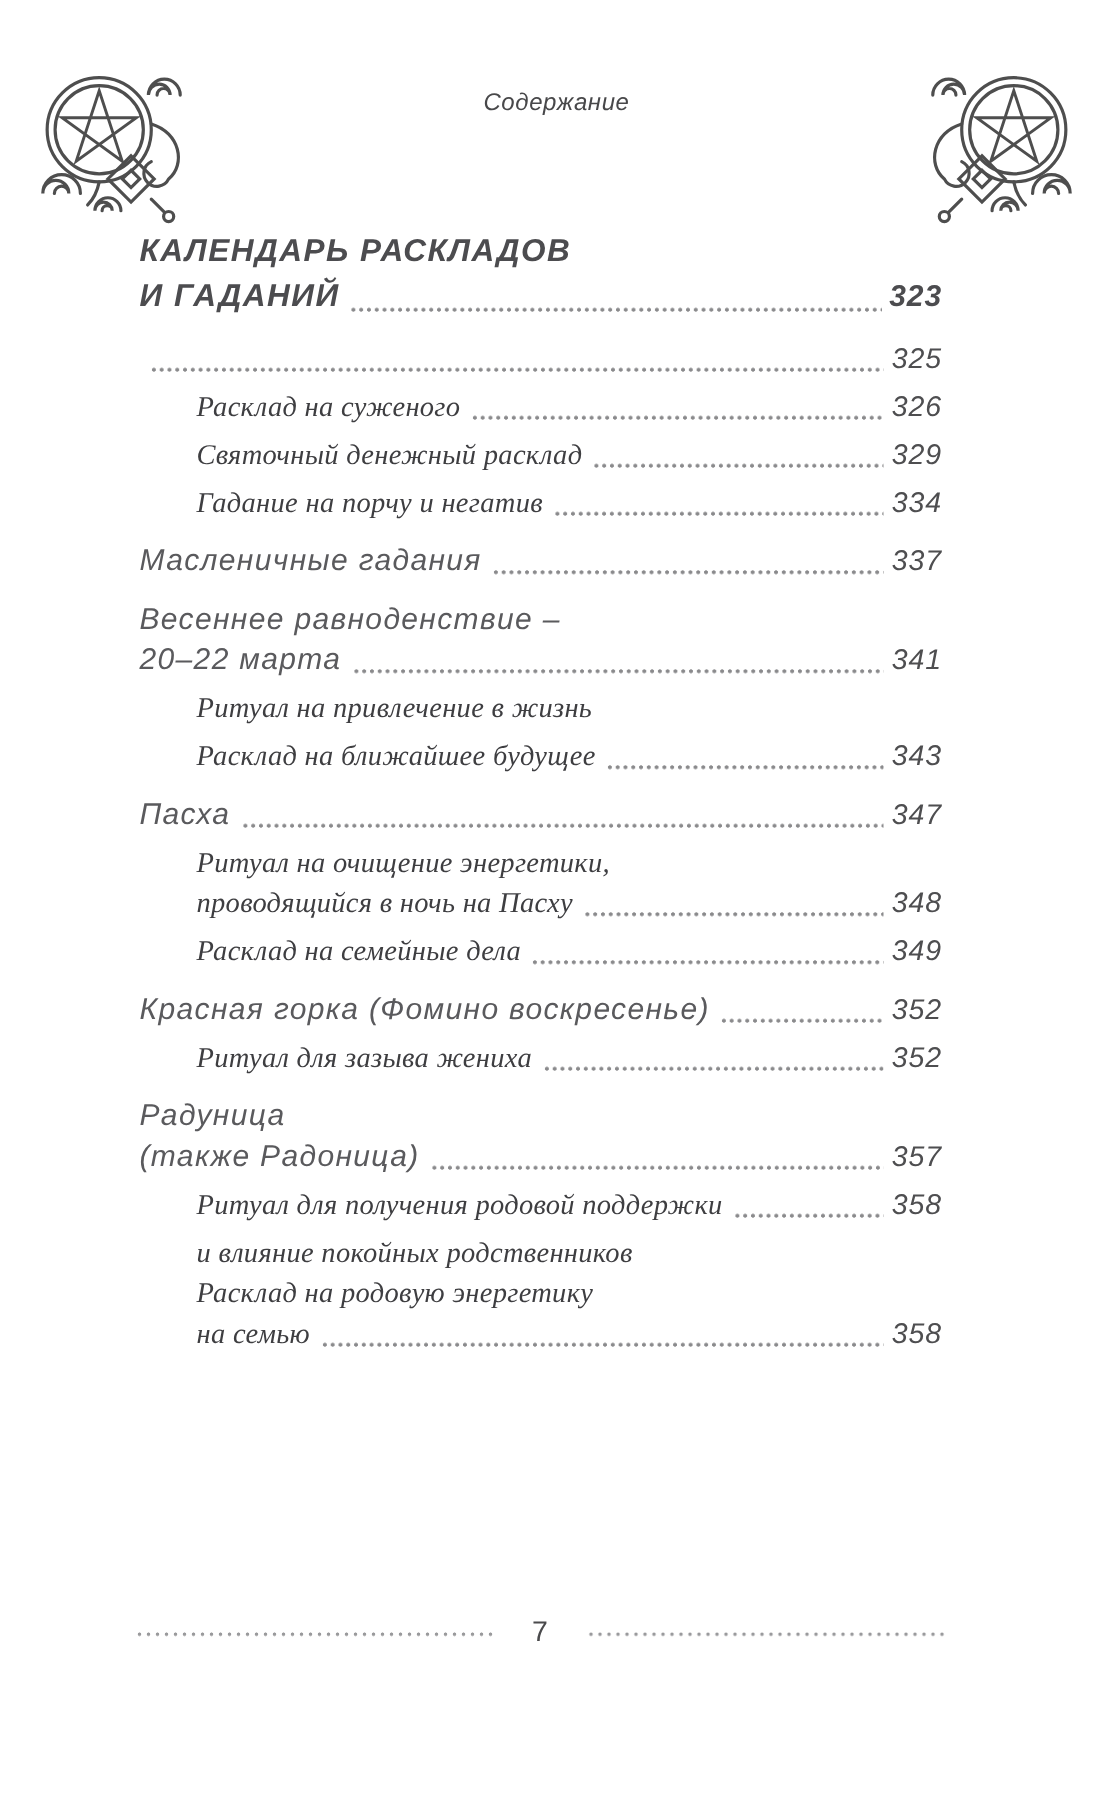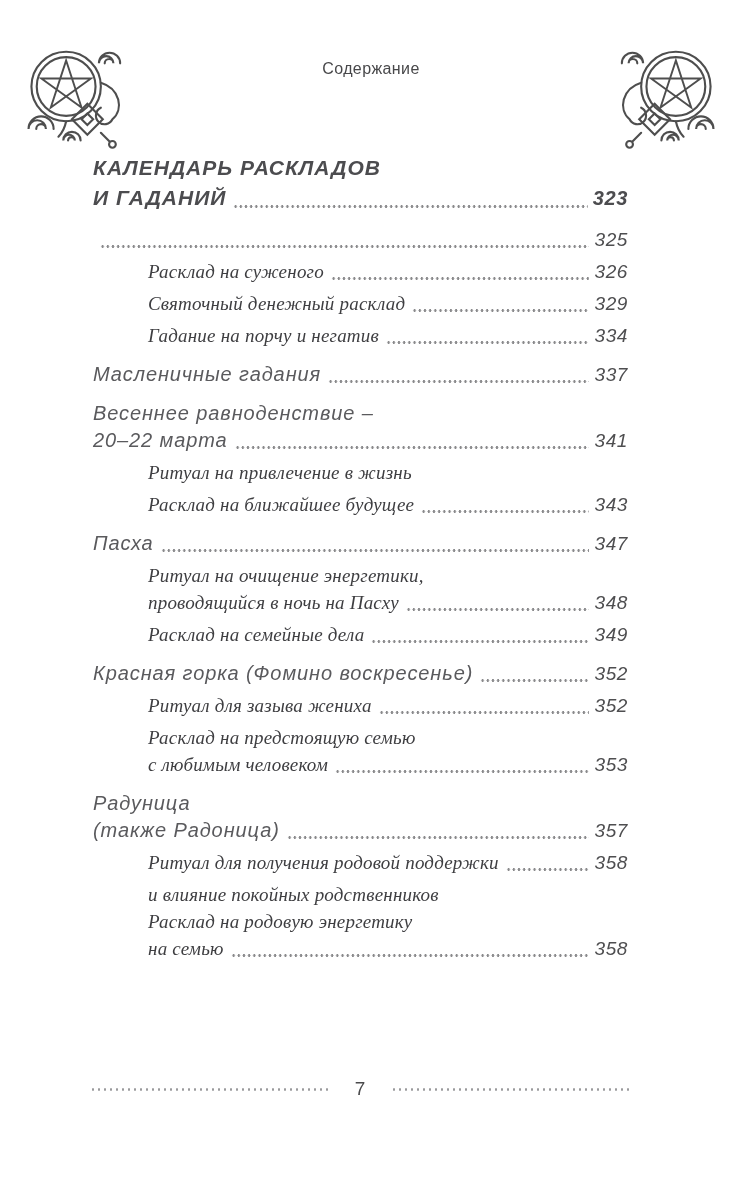--- a/index.html
+++ b/index.html
@@ -24,20 +24,21 @@
 
   .header-title {
     position: absolute;
     top: 60px;
     left: 0;
     width: 100%;
     text-align: center;
     font-size: 16px;
     letter-spacing: 0.4px;
     color: #48484a;
+    font-style: italic;
   }
 
   .toc {
     padding: 153px 114px 0 93px;
   }
 
   .toc-entry { }
   .entry-line {
     display: flex;
     align-items: baseline;
@@ -58,21 +59,21 @@
   .toc-entry.section {
     margin-top: 12px;
     font-size: 20px;
     letter-spacing: 0.9px;
     color: #5a5a5d;
   }
   .toc-entry.section .entry-line { line-height: 27px; }
 
   .toc-entry.sub {
     margin-top: 5px;
-    margin-left: 55px;
+    margin-left: 38px;
     font-family: "Liberation Serif", serif;
     font-size: 19px;
     letter-spacing: 0.2px;
     color: #3e3e41;
   }
   .toc-entry.sub .entry-line { line-height: 27px; }
 
   .leader {
     flex: 1 1 auto;
     align-self: flex-end;
@@ -253,30 +254,20 @@
             <span class="page-num">352</span>
           </div>
         </div>
         <div class="toc-entry sub">
           <div class="entry-line">
             <span class="entry-text">Ритуал для зазыва жениха</span>
             <span class="leader"></span>
             <span class="page-num">352</span>
           </div>
         </div>
-        <div class="toc-entry sub">
-          <div class="entry-line">
-            <span class="entry-text">Расклад на предстоящую семью</span>
-          </div>
-          <div class="entry-line">
-            <span class="entry-text">с любимым человеком</span>
-            <span class="leader"></span>
-            <span class="page-num">353</span>
-          </div>
-        </div>
         <div class="toc-entry section">
           <div class="entry-line">
             <span class="entry-text">Радуница</span>
           </div>
           <div class="entry-line">
             <span class="entry-text">(также Радоница)</span>
             <span class="leader"></span>
             <span class="page-num">357</span>
           </div>
         </div>

